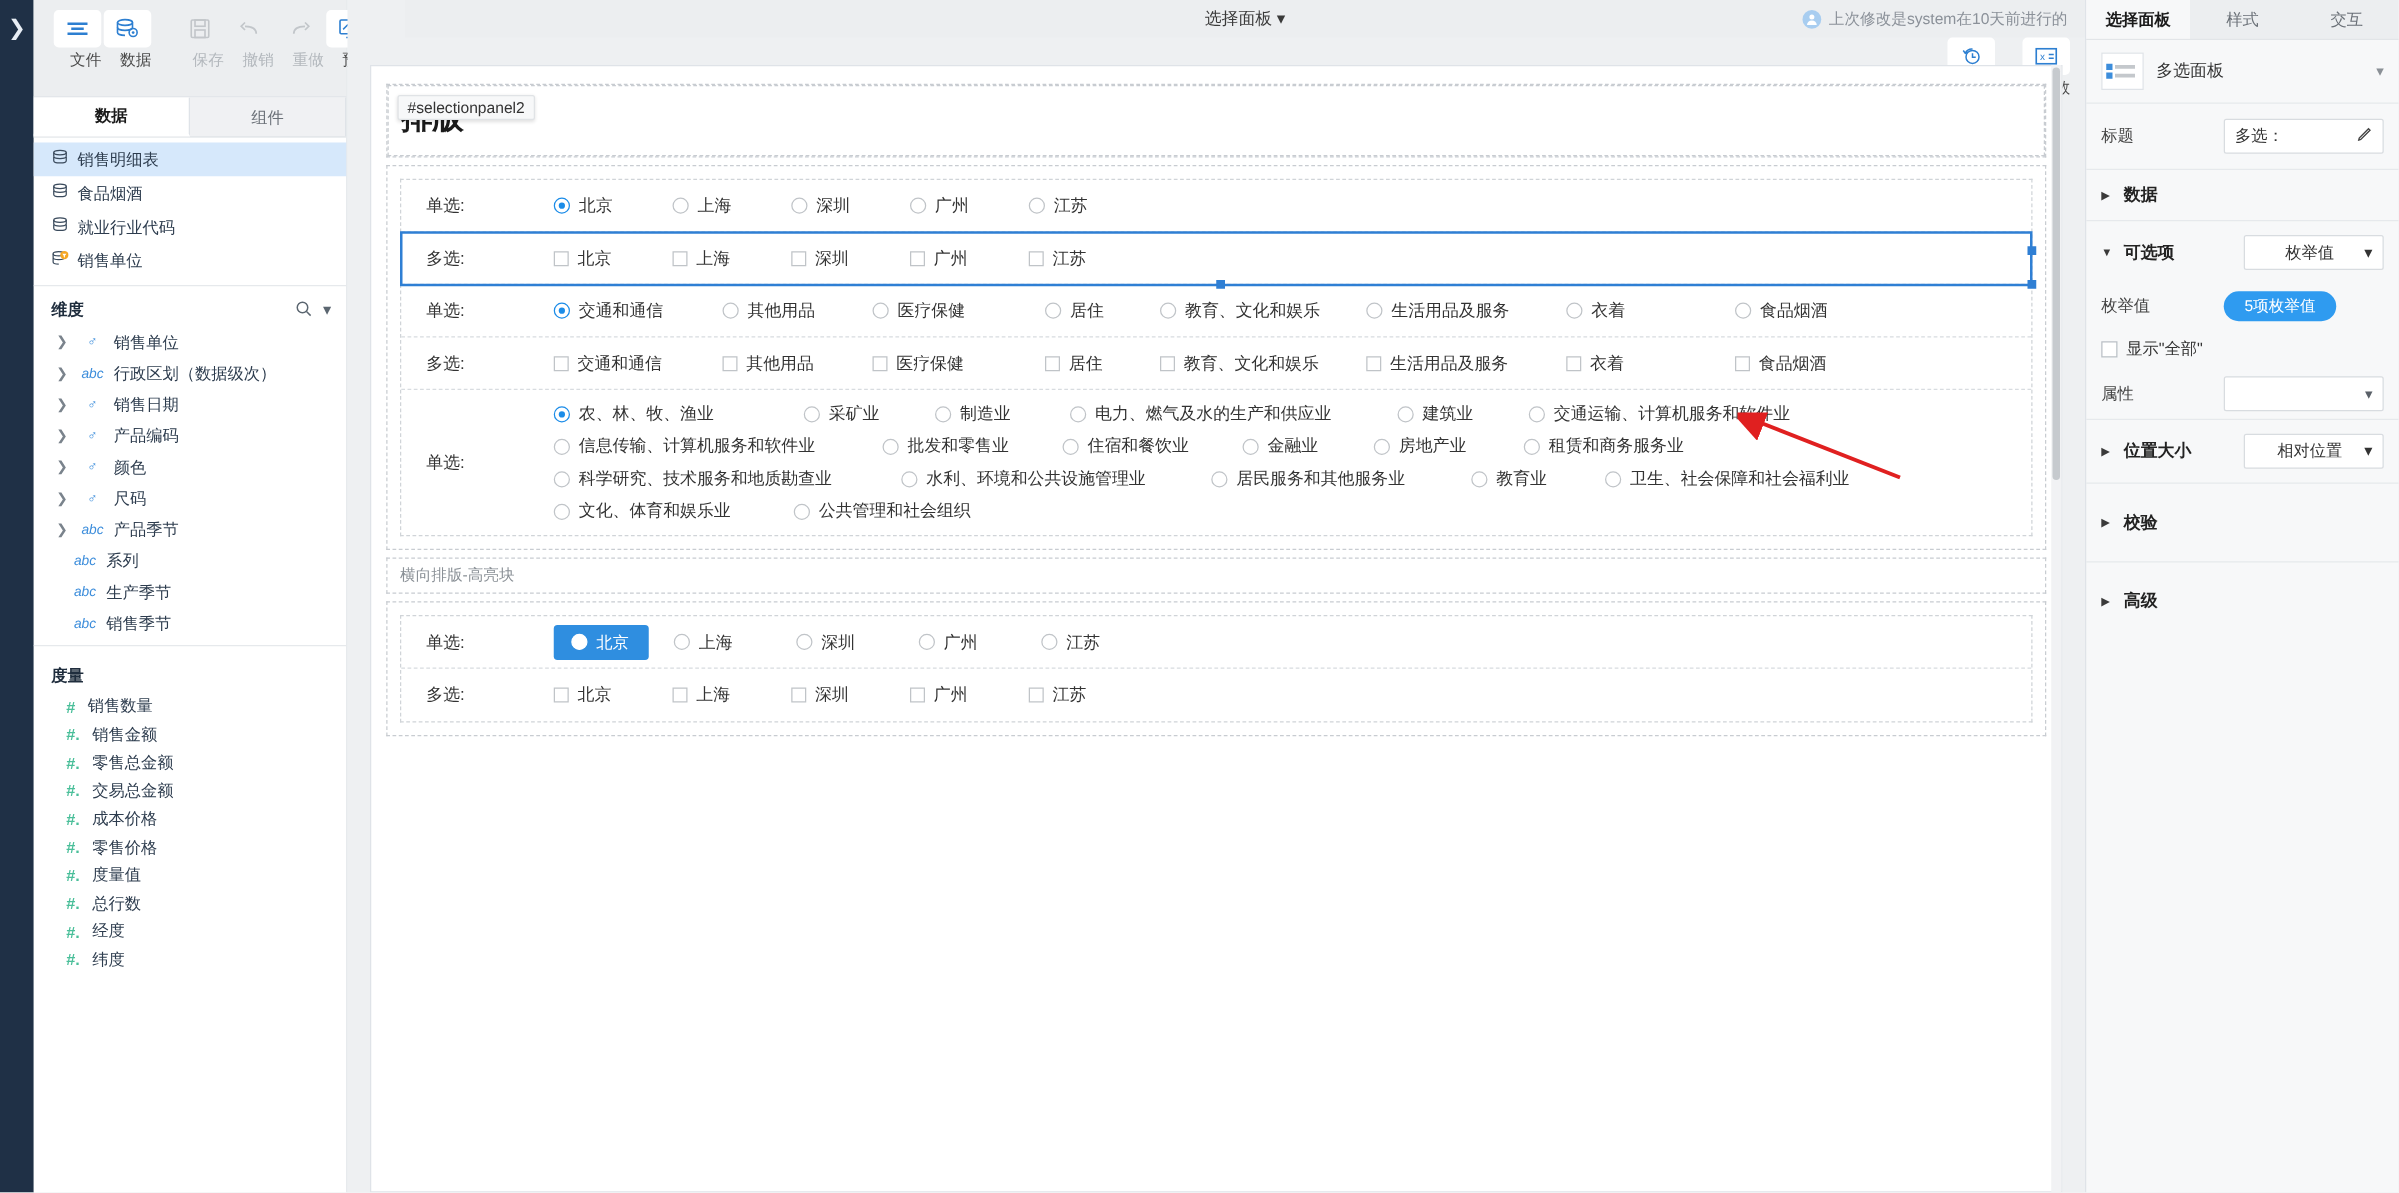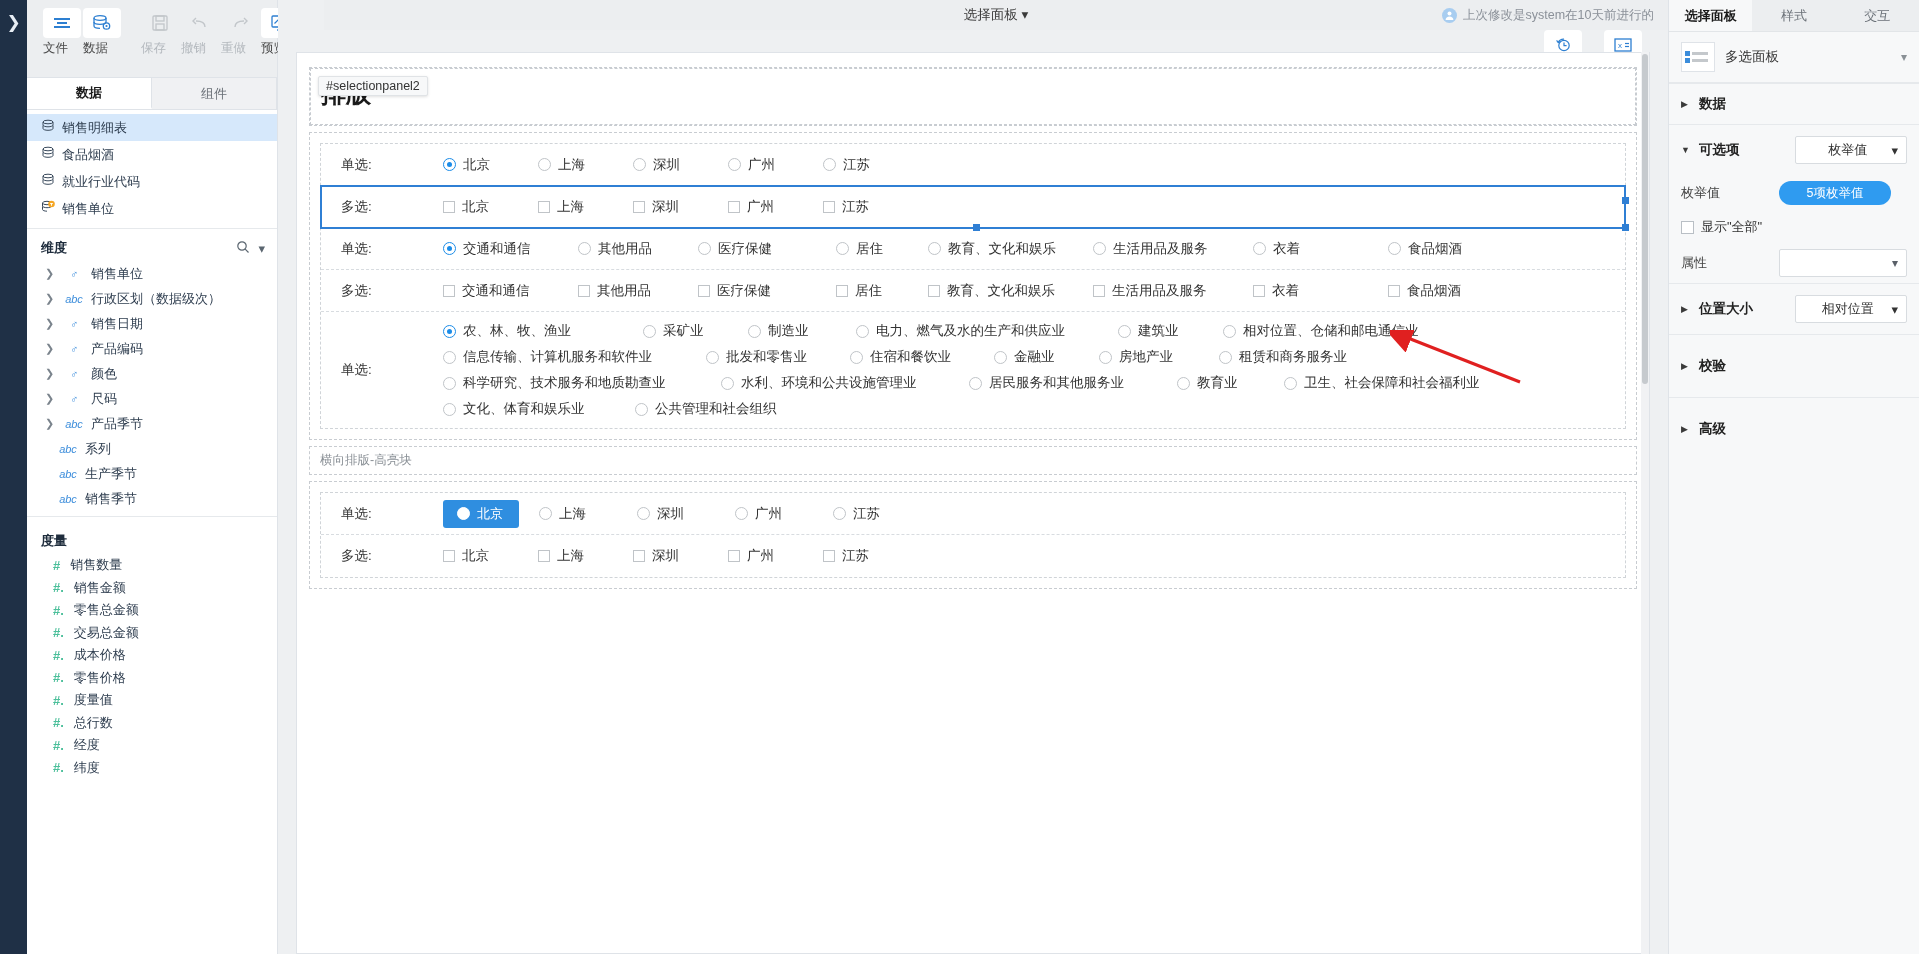--- a/index.html
+++ b/index.html
@@ -22,21 +22,21 @@
   }
   .rail .chev { font-size: 17px; color: #e8eef5; line-height: 1; cursor: pointer; }
 
   
   .leftcol { width: 251px; flex: 0 0 251px; display: flex; flex-direction: column; background: #fff; border-right: 1px solid #dfe3e8; }
 
   .toolbar {
     height: 78px; background: #eceef0; border-bottom: 1px solid #dfe3e8;
     display: flex; align-items: flex-start; padding: 8px 0 0 16px; gap: 2px;
   }
-  .tbtn { width: 52px; display: flex; flex-direction: column; align-items: flex-start; gap: 2px; cursor: pointer; }
+  .tbtn { width: 52px; display: flex; flex-direction: column; align-items: flex-end; gap: 2px; cursor: pointer; }
   .tbtn .box {
     width: 38px; height: 30px; border-radius: 4px; background: #fff;
     display: flex; align-items: center; justify-content: center;
   }
   .tbtn.flat .box { background: transparent; }
   .tbtn .lbl { font-size: 12.5px; color: #4a4a4a; }
   .tbtn.disabled .lbl { color: #b3b8bd; }
   .tbsep { width: 1px; height: 26px; background: #c9cdd2; margin: 8px 8px 0 8px; }
 
   .tabs {
@@ -150,21 +150,21 @@
   .selbox {
     width: 112px; height: 28px; background: #fff; border: 1px solid #d8dce0; border-radius: 2px;
     display: flex; align-items: center; padding: 0 8px; font-size: 13px; color: #333;
   }
   .selbox .v { flex: 1; text-align: center; }
   .subrow { display: flex; align-items: center; padding: 6px 12px; gap: 8px; }
   .sublabel { width: 90px; flex: 0 0 90px; font-size: 13px; color: #444; }
   .btnblue {
     background: #2f9bf0; color: #fff; border-radius: 14px; height: 24px;
     display: flex; align-items: center; justify-content: center;
-    font-size: 12.5px; width: 112px; cursor: pointer;
+    font-size: 12.5px; width: 90px; cursor: pointer;
   }
   .ckline { display: flex; align-items: center; gap: 7px; padding: 7px 12px; font-size: 13px; color: #333; cursor: pointer; }
   .ckbox { width: 13px; height: 13px; border: 1px solid #b9bfc5; background: #fff; flex: 0 0 13px; }
   .ckbox.on { background: #3395e8; border-color: #3395e8; position: relative; }
   .ckbox.on::after {
     content: ""; position: absolute; left: 3.5px; top: 0.5px; width: 4px; height: 8px;
     border: solid #fff; border-width: 0 2px 2px 0; transform: rotate(43deg);
   }
   .hl-box { outline: 2px solid #e03030; margin: 0 8px 0 6px; }
 
@@ -612,21 +612,21 @@
                 <div class="opt" style="width:262px">
                     <span class="radio"></span>
                     <span>电力、燃气及水的生产和供应业</span>
                   </div>
                 <div class="opt" style="width:105px">
                     <span class="radio"></span>
                     <span>建筑业</span>
                   </div>
                 <div class="opt" style="width:248px">
                     <span class="radio"></span>
-                    <span>相对位置、仓储和邮电通信业</span>
+                    <span>交通运输、计算机服务和软件业</span>
                   </div>
                 <div class="opt" style="width:263px">
                     <span class="radio"></span>
                     <span>信息传输、计算机服务和软件业</span>
                   </div>
                 <div class="opt" style="width:144px">
                     <span class="radio"></span>
                     <span>批发和零售业</span>
                   </div>
                 <div class="opt" style="width:144px">
@@ -758,20 +758,31 @@
           </div>
         <div class="line">
             <span class="mini"></span>
             <span class="txt"></span>
           </div>
       </div>
       <div class="wname">多选面板</div>
       <div class="wchev">▾</div>
     </div>
 
+    <div class="frow">
+      <div class="flabel">标题</div>
+      <div class="fctl">
+        <div class="inputbox">
+          <span class="v">多选：</span>
+          <span class="ic"><svg width="13" height="13" viewBox="0 0 13 13">
+                <path d="M2 11l1.6-.5L11 3.2 9.8 2 2.4 9.4z" fill="none" stroke="#444" stroke-width="1.1"></path>
+              </svg></span>
+        </div>
+      </div>
+    </div>
 
     <div class="secrow">
       <span class="tri">▶</span>
       <span class="sectitle">数据</span>
     </div>
 
     <div class="secrow">
       <span class="tri">▼</span>
       <span class="sectitle">可选项</span>
       <span class="grow"></span>

